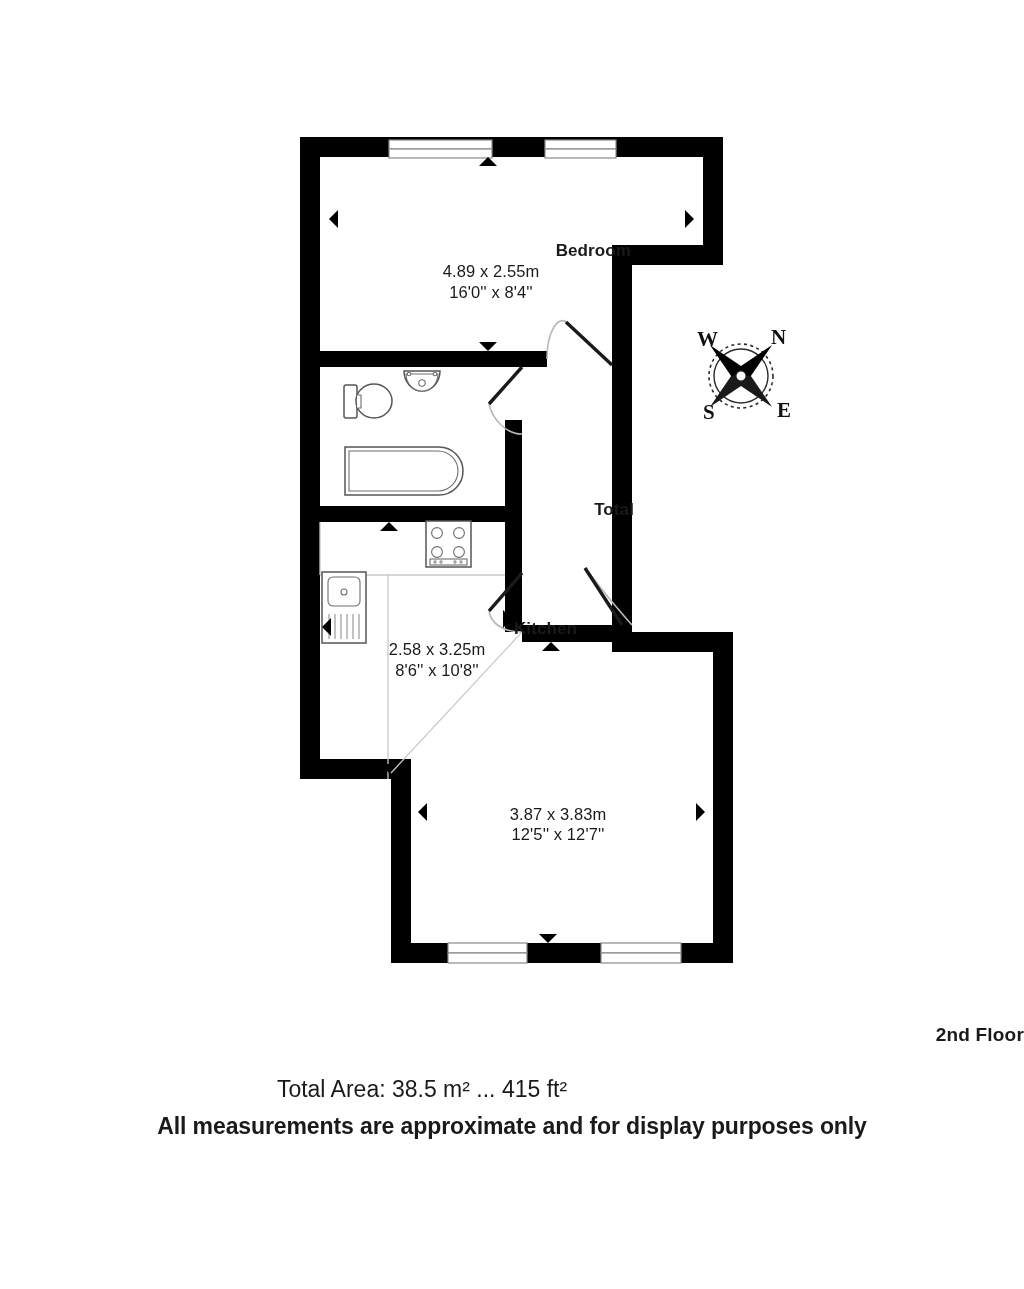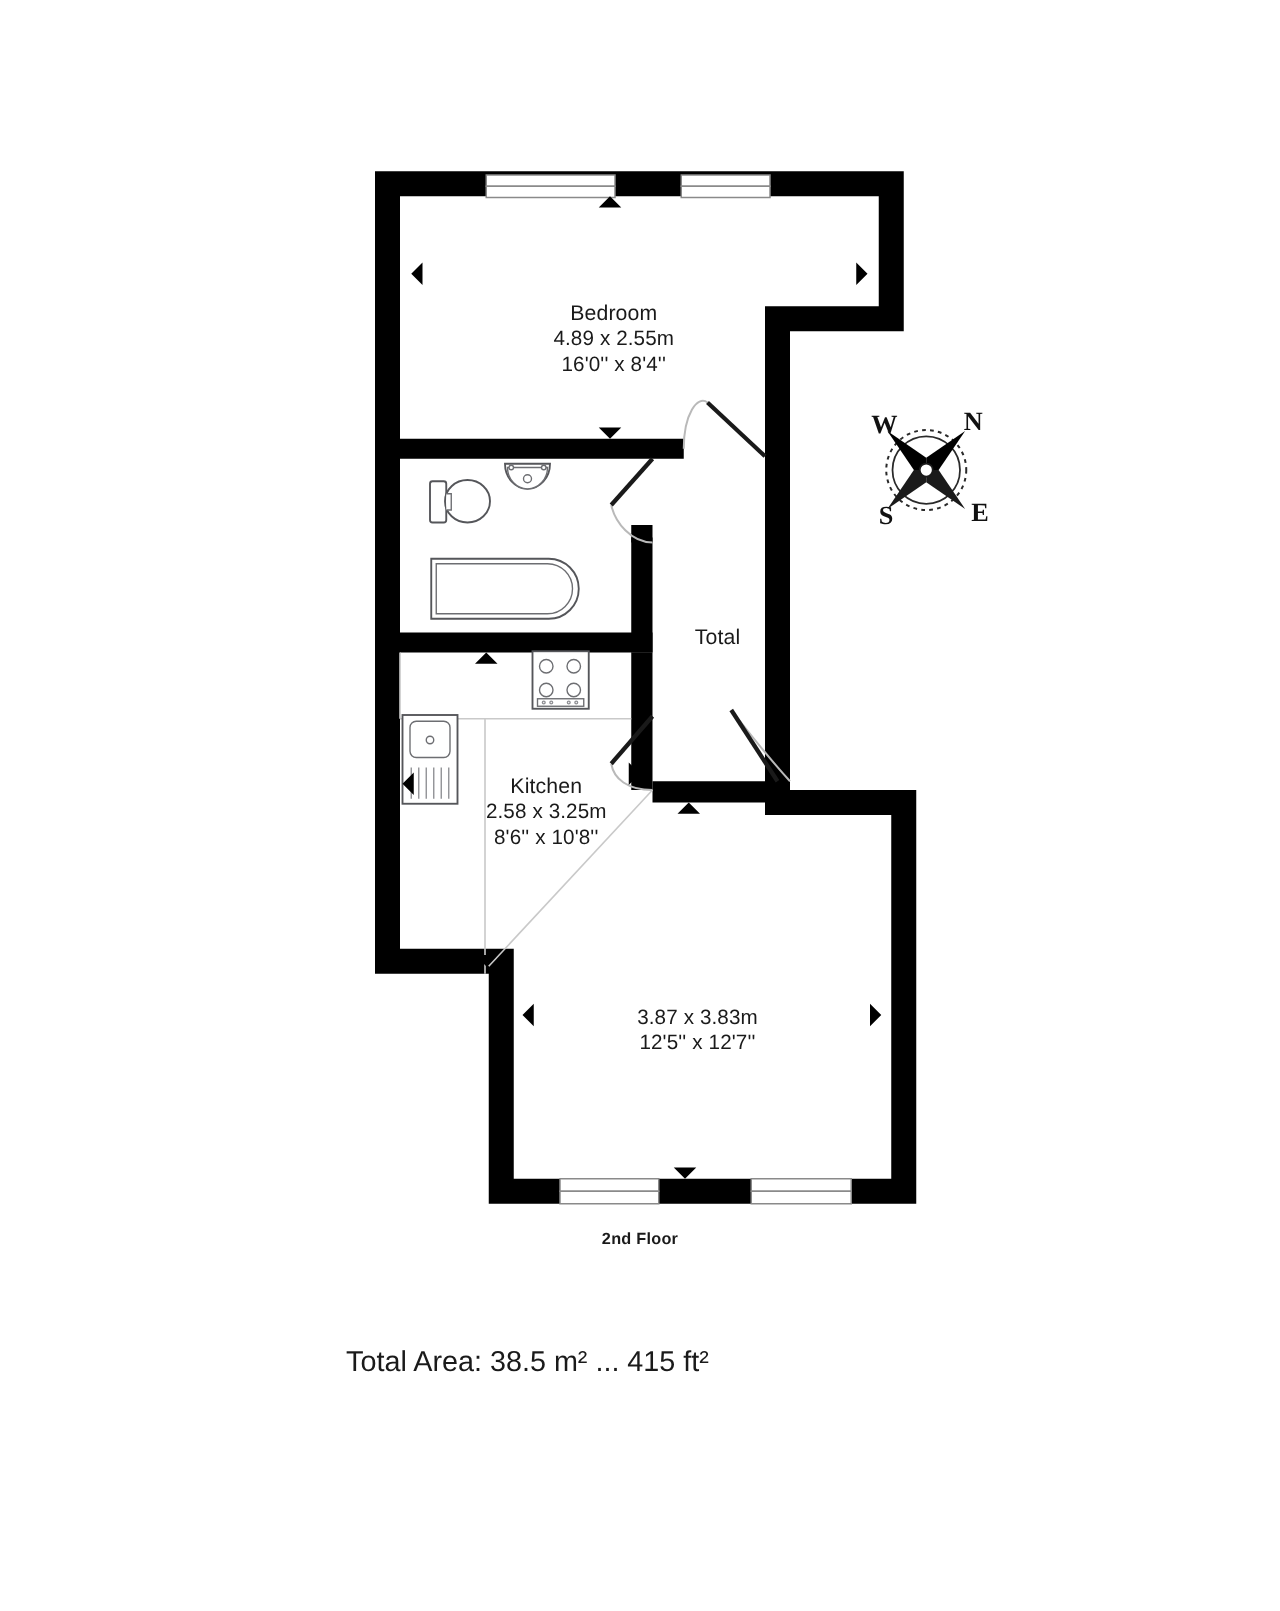--- a/index.html
+++ b/index.html
@@ -45,42 +45,43 @@
 
   .lbl {
     position: absolute;
     text-align: center;
     white-space: nowrap;
     line-height: 1.24;
     color: #1a1a1a;
   }
   .room-name {
     font-size: 17px;
-    font-weight: normal;
+    font-weight: bold;
     letter-spacing: .1px;
+    text-align: right;
   }
   .room-dim {
     font-size: 16.5px;
     font-weight: normal;
     letter-spacing: .1px;
   }
   .compass-letter {
     position: absolute;
     font-family: "Liberation Serif", serif;
     font-weight: bold;
     font-size: 21px;
     color: #111111;
   }
   #floor-title {
     position: absolute;
     left: 0;
-    top: 983px;
-    width: 1024px;
-    text-align: center;
-    font-size: 13px;
+    top: 1024px;
+    width: 1024px;
+    text-align: right;
+    font-size: 19px;
     font-weight: bold;
     letter-spacing: .2px;
   }
   #total-area {
     position: absolute;
     left: 0;
     top: 1076px;
     width: 844px;
     text-align: center;
     font-size: 23px;
@@ -293,14 +294,15 @@
     <div class="room-dim">12'5'' x 12'7''</div>
   </div>
 
   <div class="compass-letter" style="left:697px; top:327px;">W</div>
   <div class="compass-letter" style="left:771px; top:325px;">N</div>
   <div class="compass-letter" style="left:703px; top:400px;">S</div>
   <div class="compass-letter" style="left:777px; top:398px;">E</div>
 
   <div id="floor-title">2nd Floor</div>
   <div id="total-area">Total Area: 38.5 m² ... 415 ft²</div>
+  <div id="disclaimer">All measurements are approximate and for display purposes only</div>
 
 </div>
 
 </body></html>

